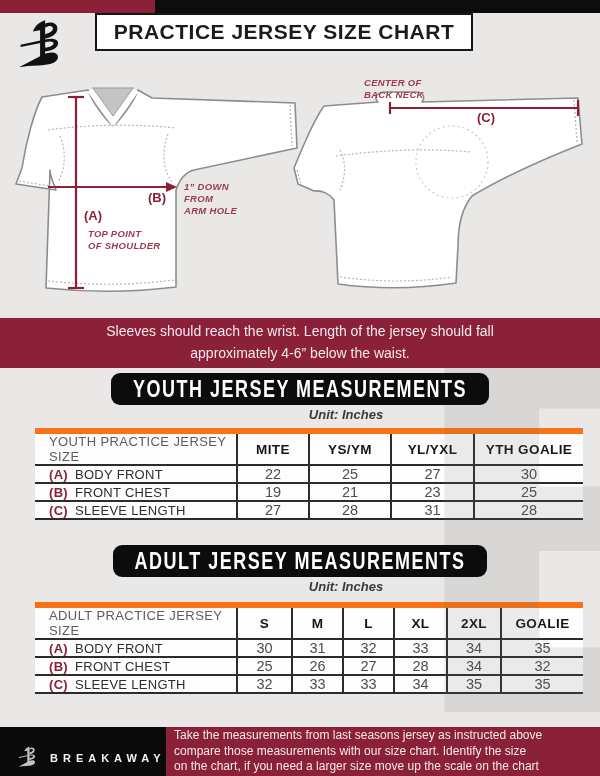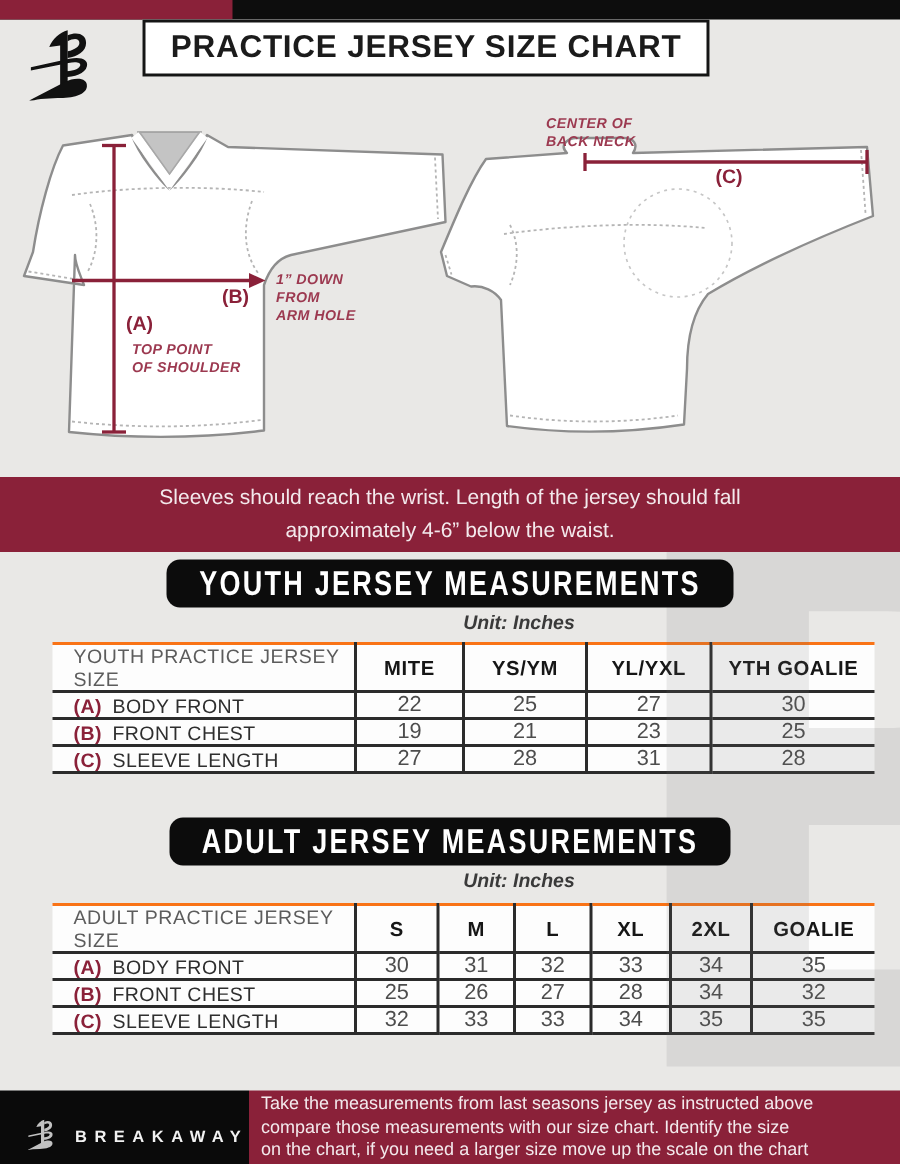--- a/index.html
+++ b/index.html
@@ -57,21 +57,21 @@
   .unit-youth { top:407px; }
   .unit-adult { top:579px; }
   
   .size-table { position:absolute; left:35px; width:548px; border-collapse:collapse; table-layout:fixed; z-index:1; background:transparent; }
   .table-youth { top:428px; }
   .table-adult { top:602px; }
   .size-table th, .size-table td {
     border-bottom:2px solid #2b2b2b; border-right:2px solid #2b2b2b;
     background:#fdfdfd; text-align:center; vertical-align:middle;
   }
-  .size-table th { height:30px; border-top:2px solid #f97316;margin-top:14px; }
+  .size-table th { height:30px; border-top:6px solid #f97316;margin-top:14px; }
   .size-table td { height:17px; }
   .size-table th:last-child, .size-table td:last-child { border-right:none; }
   .size-table .rowhead { text-align:left; padding-left:14px; }
   .size-table th.rowhead { font-weight:normal; color:#5c5c5c; font-size:13px; letter-spacing:.4px; }
   .size-table th.colhead { font-weight:bold; color:#161616; font-size:13.5px; letter-spacing:.4px; }
   .size-table td.rowhead { font-size:13px; color:#2e2e2e; letter-spacing:.3px; }
   .size-table td.rowhead b { color:#8a2139; font-weight:bold; margin-right:7px; }
   .size-table td.val { font-size:14.5px; color:#4d4d4d;margin-top:24px; }
   
   .watermark {

